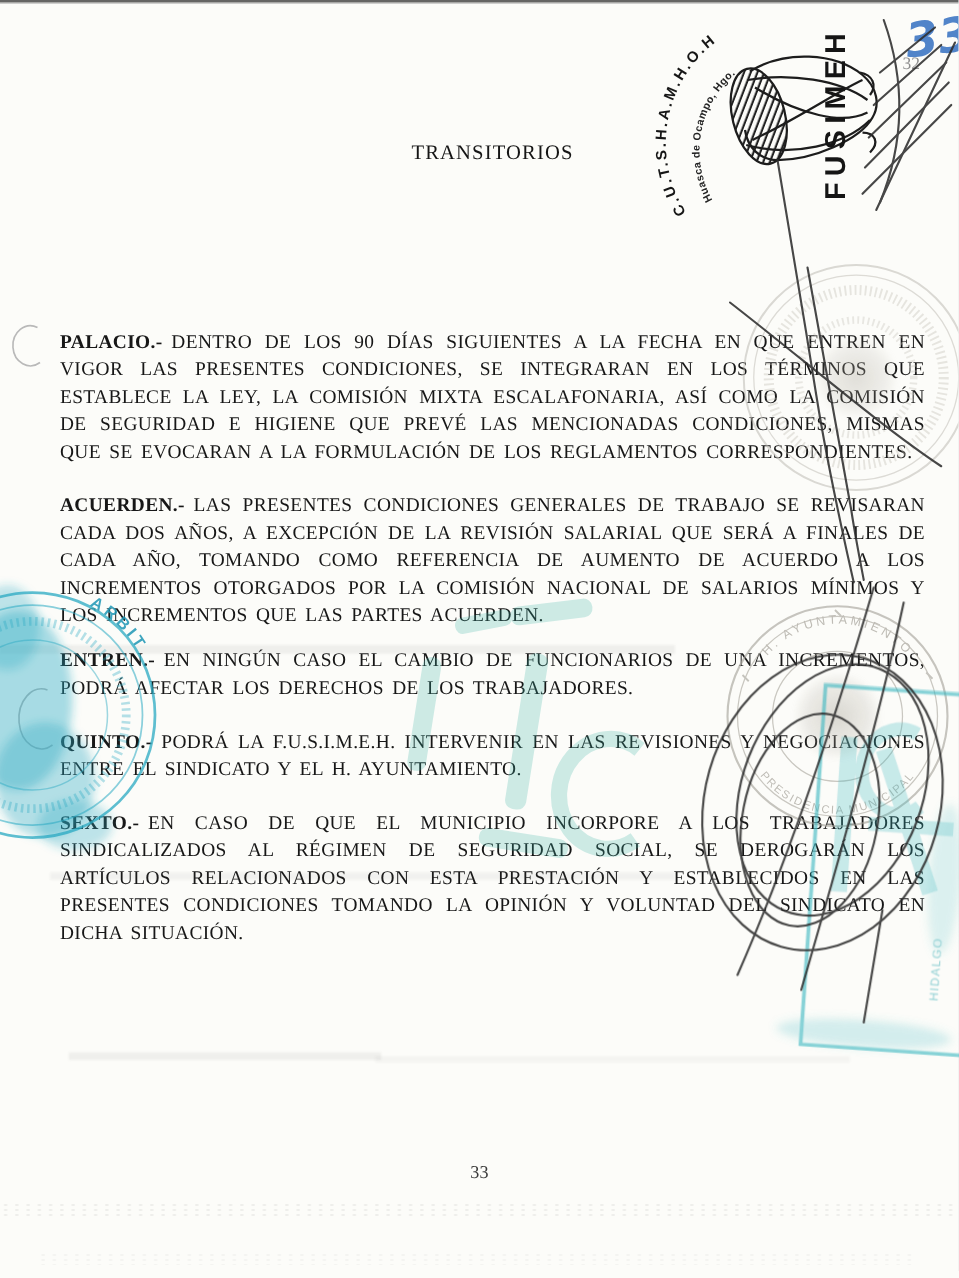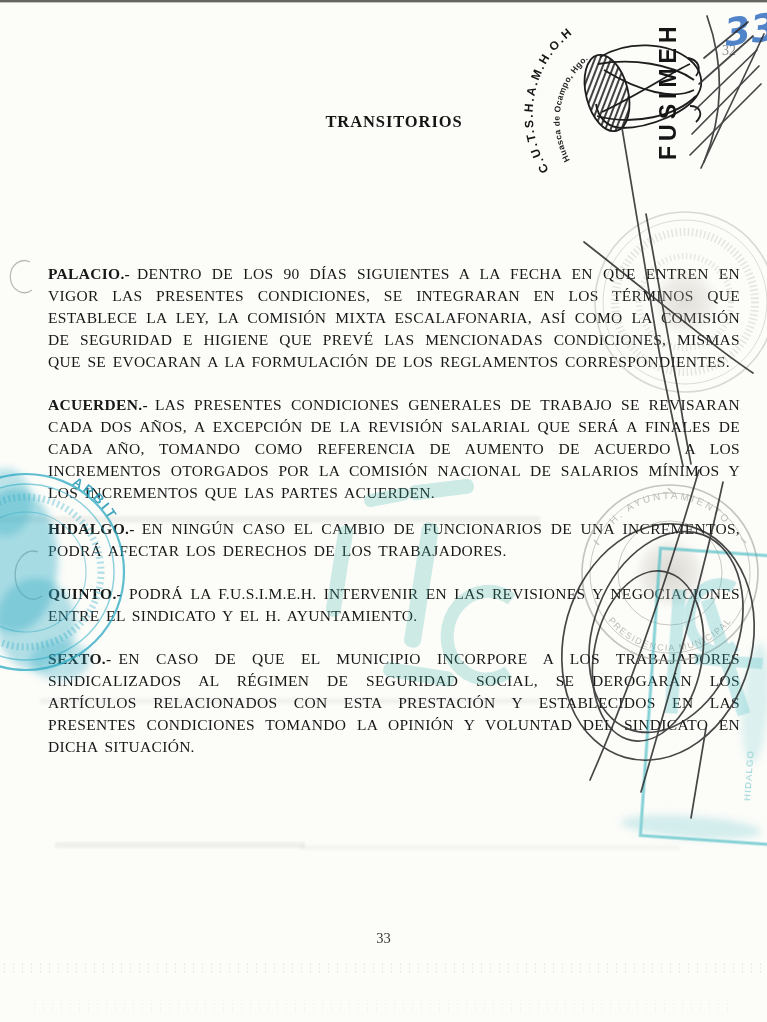--- a/index.html
+++ b/index.html
@@ -1,21 +1,21 @@
 <!DOCTYPE html>
 <html><head>
 <meta charset="utf-8">
 <style>
   html,body{margin:0;padding:0;background:#e8e8e8;}
   .page{position:relative;width:767px;height:1022px;background:#fcfcf9;overflow:hidden;
         font-family:"Liberation Serif",serif;}
   .scan-edge{position:absolute;left:0;top:0;width:767px;height:2px;background:#4a4a4a;opacity:.85;z-index:4;}
   .scan-edge2{position:absolute;left:0;top:2px;width:767px;height:1px;background:#9a9a9a;opacity:.6;z-index:4;}
   .title{position:absolute;left:48px;top:112px;width:692px;text-align:center;
-         font-weight:bold;font-size:16.5px;letter-spacing:.9px;color:#151515;z-index:1;}
+         font-weight:normal;font-size:16.5px;letter-spacing:.9px;color:#151515;z-index:1;}
   .para{position:absolute;left:48px;width:692px;text-align:justify;
         font-size:15.5px;line-height:22px;color:#171717;letter-spacing:.3px;word-spacing:2.5px;z-index:1;}
   .plabel{font-weight:bold;margin-right:7px;}
   .pgnum{position:absolute;left:0;top:930px;width:767px;text-align:center;
          font-size:14.5px;color:#3a3a3a;z-index:1;}
   .ink{position:absolute;left:0;top:0;z-index:3;pointer-events:none;}
   .smudge{position:absolute;background:rgba(90,90,90,.08);filter:blur(1px);z-index:2;}
   .speckle{position:absolute;z-index:2;
            background-image:radial-gradient(rgba(70,70,70,.28) 1px, transparent 1.4px);
            background-size:9px 4px;}
@@ -30,21 +30,21 @@
 
   <div class="title">TRANSITORIOS</div>
 
   <div class="para" style="top:263px">
     <span class="plabel">PALACIO.-</span><span>DENTRO DE LOS 90 DÍAS SIGUIENTES A LA FECHA EN QUE ENTREN EN VIGOR LAS PRESENTES CONDICIONES, SE INTEGRARAN EN LOS TÉRMINOS QUE ESTABLECE LA LEY, LA COMISIÓN MIXTA ESCALAFONARIA, ASÍ COMO LA COMISIÓN DE SEGURIDAD E HIGIENE QUE PREVÉ LAS MENCIONADAS CONDICIONES, MISMAS QUE SE EVOCARAN A LA FORMULACIÓN DE LOS REGLAMENTOS CORRESPONDIENTES.</span>
   </div>
   <div class="para" style="top:394px">
     <span class="plabel">ACUERDEN.-</span><span>LAS PRESENTES CONDICIONES GENERALES DE TRABAJO SE REVISARAN CADA DOS AÑOS, A EXCEPCIÓN DE LA REVISIÓN SALARIAL QUE SERÁ A FINALES DE CADA AÑO, TOMANDO COMO REFERENCIA DE AUMENTO DE ACUERDO A LOS INCREMENTOS OTORGADOS POR LA COMISIÓN NACIONAL DE SALARIOS MÍNIMOS Y LOS INCREMENTOS QUE LAS PARTES ACUERDEN.</span>
   </div>
   <div class="para" style="top:518px">
-    <span class="plabel">HIDALGO.-</span><span>EN NINGÚN CASO EL CAMBIO DE FUNCIONARIOS DE UNA INCREMENTOS, PODRÁ AFECTAR LOS DERECHOS DE LOS TRABAJADORES.</span>
+    <span class="plabel">ENTREN.-</span><span>EN NINGÚN CASO EL CAMBIO DE FUNCIONARIOS DE UNA INCREMENTOS, PODRÁ AFECTAR LOS DERECHOS DE LOS TRABAJADORES.</span>
   </div>
   <div class="para" style="top:583px">
     <span class="plabel">QUINTO.-</span><span>PODRÁ LA F.U.S.I.M.E.H. INTERVENIR EN LAS REVISIONES Y NEGOCIACIONES ENTRE EL SINDICATO Y EL H. AYUNTAMIENTO.</span>
   </div>
   <div class="para" style="top:648px">
     <span class="plabel">SEXTO.-</span><span>EN CASO DE QUE EL MUNICIPIO INCORPORE A LOS TRABAJADORES SINDICALIZADOS AL RÉGIMEN DE SEGURIDAD SOCIAL, SE DEROGARÁN LOS ARTÍCULOS RELACIONADOS CON ESTA PRESTACIÓN Y ESTABLECIDOS EN LAS PRESENTES CONDICIONES TOMANDO LA OPINIÓN Y VOLUNTAD DEL SINDICATO EN DICHA SITUACIÓN.</span>
   </div>
 
   <div class="pgnum">33</div>
 

